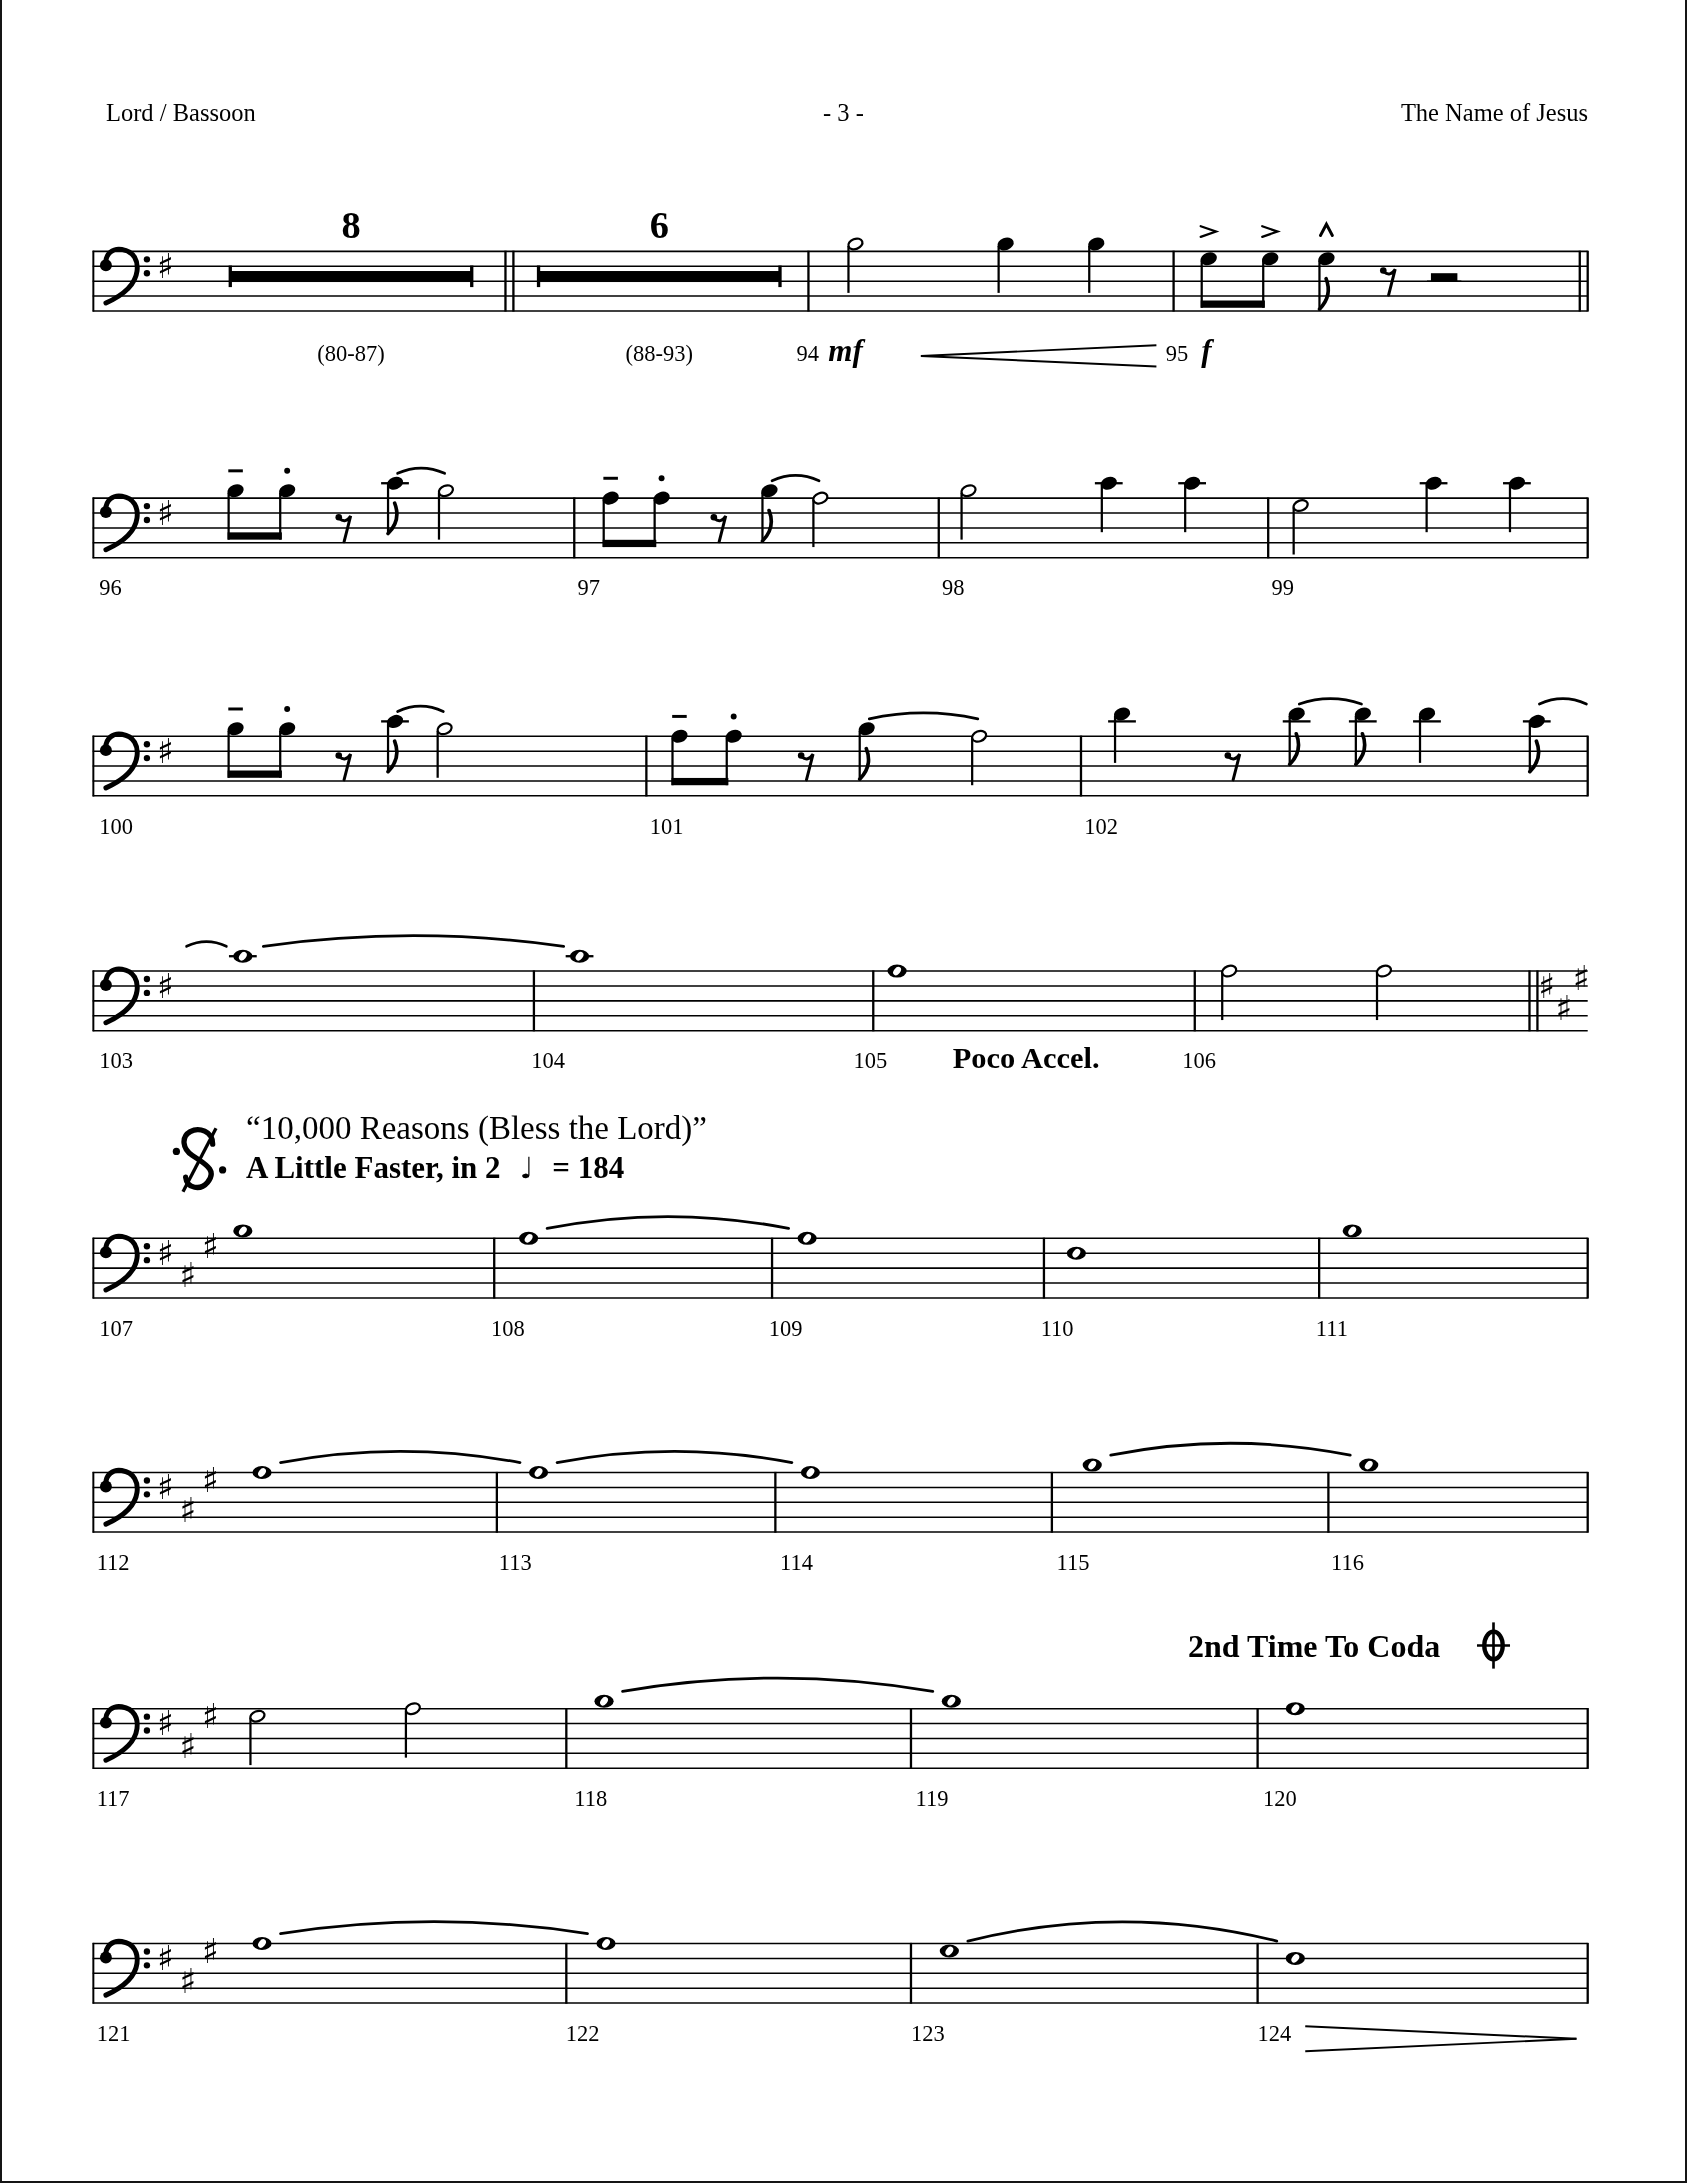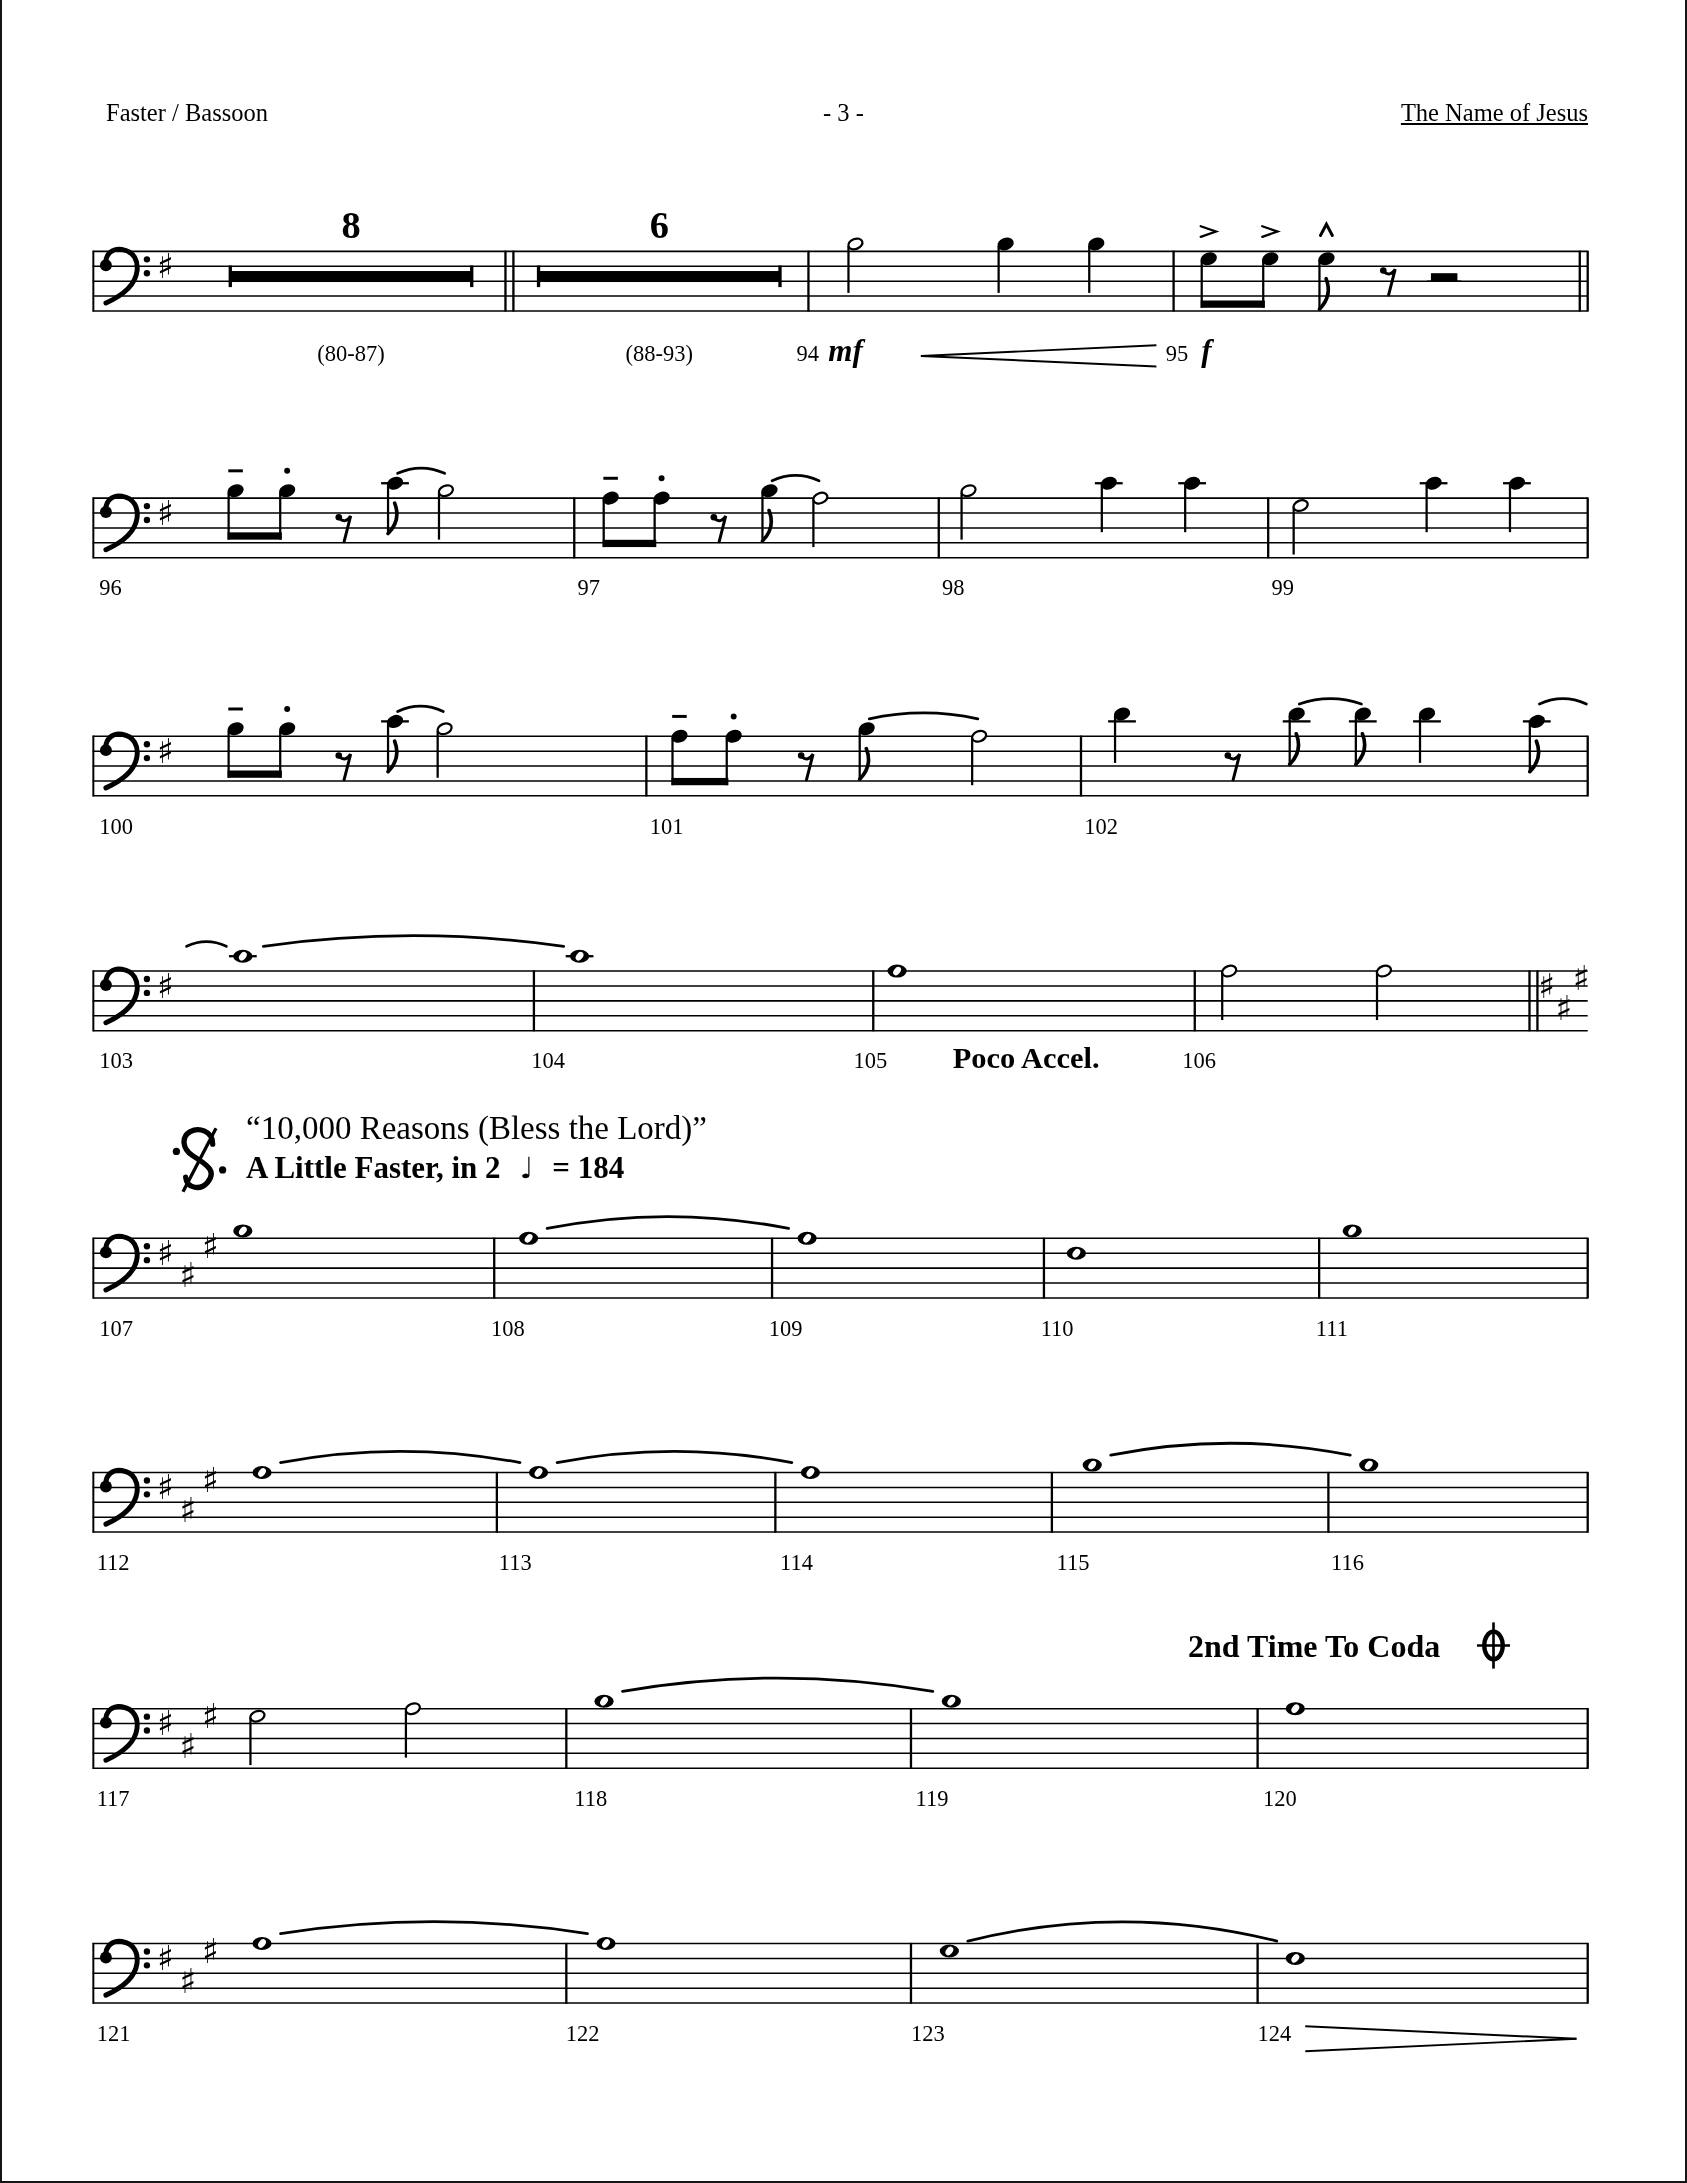--- a/index.html
+++ b/index.html
@@ -2,21 +2,21 @@
 <html style="font-size:10.6px"><head>
 <meta charset="utf-8">
 <style>
   html,body{margin:0;padding:0;background:#e8e8e8;}
   .page{position:relative;width:1687px;height:2183px;background:#ffffff;
         font-family:"Liberation Serif",serif;color:#000;overflow:hidden;}
   .edge{position:absolute;background:#151515;}
   .hdr{position:absolute;top:99px;font-size:24.5px;white-space:nowrap;}
   .hdr-left{left:106px;}
   .hdr-center{left:0;width:1687px;text-align:center;}
-  .hdr-right{right:99px;text-decoration:underline;}
+  .hdr-right{right:99px;}
   #score{position:absolute;left:0;top:0;}
   #score text{fill:#000;}
   .lbl{font:34px "Liberation Serif",serif;}
   .dyn{font:italic 700 47px "Liberation Serif",serif;}
   .cnt{font:700 58px "Liberation Serif",serif;}
   .boldtxt{font:700 46px "Liberation Serif",serif;}
   .ks{font:52px "DejaVu Sans",sans-serif;}
   .songref{position:absolute;left:246px;top:1110px;font-size:33px;white-space:nowrap;}
   .temporow{position:absolute;left:246px;top:1150px;display:flex;align-items:baseline;gap:19px;white-space:nowrap;}
   .temporow .t{font-weight:700;font-size:31px;}
@@ -27,21 +27,21 @@
 </style>
 </head>
 <body>
 
 <div class="page">
 
   <div class="edge" style="left:0;top:0;width:2px;height:2183px;"></div>
   <div class="edge" style="right:0;top:0;width:2px;height:2183px;"></div>
   <div class="edge" style="left:0;bottom:0;width:1687px;height:2px;"></div>
 
-  <div class="hdr hdr-left">Faster / Bassoon</div>
+  <div class="hdr hdr-left">Lord / Bassoon</div>
   <div class="hdr hdr-center">- 3 -</div>
   <div class="hdr hdr-right">The Name of Jesus</div>
 
   <svg id="score" width="1687" height="2183" viewBox="0 0 2550 3300">
       <line x1="140" y1="380" x2="2400" y2="380" stroke="#000" stroke-width="2.3"></line>
       <line x1="140" y1="402.5" x2="2400" y2="402.5" stroke="#000" stroke-width="2.3"></line>
       <line x1="140" y1="425" x2="2400" y2="425" stroke="#000" stroke-width="2.3"></line>
       <line x1="140" y1="447.5" x2="2400" y2="447.5" stroke="#000" stroke-width="2.3"></line>
       <line x1="140" y1="470" x2="2400" y2="470" stroke="#000" stroke-width="2.3"></line>
       <line x1="141" y1="379" x2="141" y2="471" stroke="#000" stroke-width="3"></line>

